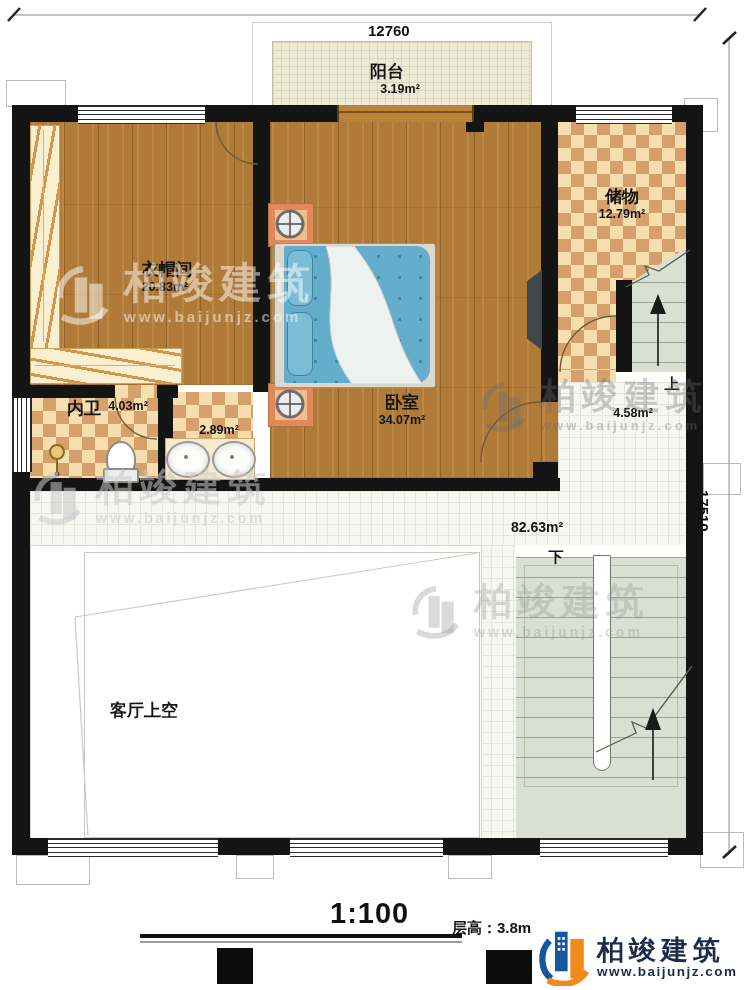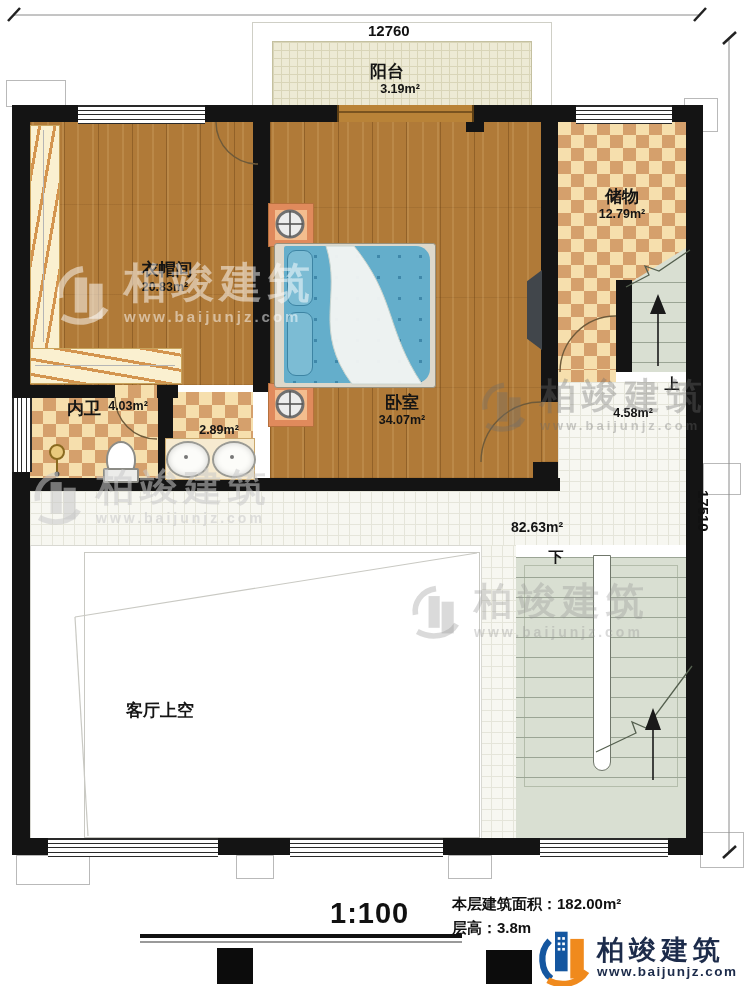--- a/index.html
+++ b/index.html
@@ -211,21 +211,21 @@
   <div class="lbl ar" style="left:165px;top:281px;">20.83m²</div>
   <div class="lbl rm" style="left:402px;top:394px;">卧室</div>
   <div class="lbl ar" style="left:402px;top:414px;">34.07m²</div>
   <div class="lbl rm" style="left:622px;top:188px;">储物</div>
   <div class="lbl ar" style="left:622px;top:208px;">12.79m²</div>
   <div class="lbl rm" style="left:84px;top:400px;">内卫</div>
   <div class="lbl ar" style="left:84px;top:400px;margin-left:44px;">4.03m²</div>
   <div class="lbl ar" style="left:219px;top:424px;">2.89m²</div>
   <div class="lbl ar" style="left:633px;top:407px;">4.58m²</div>
   <div class="lbl ar" style="left:537px;top:520px;font-size:14px;">82.63m²</div>
-  <div class="lbl rm" style="left:160px;top:702px;">客厅上空</div>
+  <div class="lbl rm" style="left:144px;top:702px;">客厅上空</div>
   <div class="lbl rm" style="left:672px;top:376px;font-size:15px;">上</div>
   <div class="lbl rm" style="left:556px;top:549px;font-size:15px;">下</div>
 
   <div class="dimlbl" style="left:368px;top:22px;">12760</div>
   <div class="dimlbl" style="left:712px;top:490px;transform:rotate(90deg);transform-origin:left top;">17510</div>
 
   <div class="wm" style="left:52px;top:262px;color:rgba(255,255,255,.5);">
     <svg width="62" height="62" viewBox="0 0 60 60">
       <path d="M30 6 C14 8 6 22 8 34" fill="none" stroke="currentColor" stroke-width="6"></path>
       <rect x="22" y="14" width="12" height="34" fill="currentColor"></rect>
@@ -270,23 +270,20 @@
     </svg>
     <div>
         <div class="t1" style="font-size:38px;">柏竣建筑</div>
          <div class="t2" style="font-size:14px;">www.baijunjz.com</div>
       </div>
   </div>
 
   <div class="tb-scale" style="left:330px;top:897px;">1:100</div>
   <div class="tb-line1" style="left:140px;top:934px;width:322px;height:4px;"></div>
   <div class="tb-line2" style="left:140px;top:941px;width:322px;height:2px;"></div>
-  <div class="tb-info" style="left:452px;top:895px;">
-    <span>本层建筑面积：</span><span>182.00m²</span>
-  </div>
   <div class="tb-info" style="left:452px;top:919px;">
     <span>层高：</span><span>3.8m</span>
   </div>
   <div class="colmark" style="left:217px;top:948px;width:36px;height:36px;"></div>
   <div class="colmark" style="left:486px;top:950px;width:46px;height:34px;"></div>
 
   <svg class="abs" style="left:537px;top:926px;" width="54" height="60" viewBox="0 0 60 66">
     <path d="M16 58 C4 50 2 28 14 16" fill="none" stroke="#1456a0" stroke-width="7"></path>
     <rect x="20" y="6" width="14" height="44" fill="#1456a0"></rect>
     <g fill="#fff">

